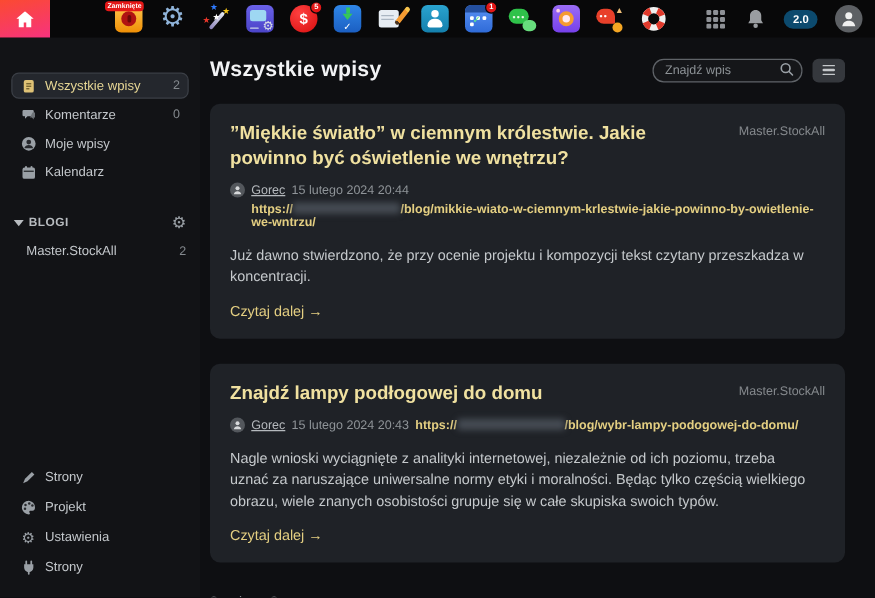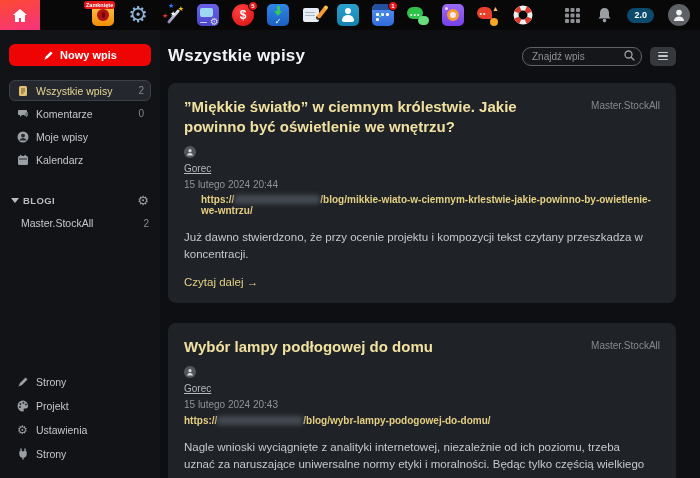--- a/index.html
+++ b/index.html
@@ -128,21 +128,21 @@
   .list-btn {
     width:26px; height:19px; background:#35383d; border:none; border-radius:5px;
     display:flex; flex-direction:column; align-items:center; justify-content:center; gap:2px; cursor:pointer;
   }
   .list-btn span { width:10px; height:1.5px; background:#c5c8cb; border-radius:1px; }
 
   .card { background:#1f2227; border-radius:8px; padding:14px 16px 15px; margin-top:17px; }
   .card-head { display:flex; align-items:flex-start; }
   .post-title { font-size:15px; font-weight:bold; color:#f0e1a0; line-height:1.3; max-width:76%; cursor:pointer; }
   .blog-tag { margin-left:auto; font-size:10px; color:#85898d; white-space:nowrap; padding-top:3px; }
-  .meta-row { display:flex; align-items:flex-start; gap:5px; margin-top:10px; font-size:10px; color:#8f9498; flex-wrap:nowrap; white-space:nowrap;flex-direction:column; }
+  .meta-row { display:flex; align-items:flex-end; gap:5px; margin-top:10px; font-size:10px; color:#8f9498; flex-wrap:nowrap; white-space:nowrap; }
   .mini-avatar { width:12px; height:12px; border-radius:50%; background:#53575c; display:flex; align-items:center; justify-content:center; flex:0 0 12px; }
   .author-link { color:#b5b9bd; text-decoration:underline; cursor:pointer; }
   .post-url { font-size:10px; color:#e4cf82; font-weight:bold; cursor:pointer; }
   .url-row { margin:4px 0 0 17px; }
   .redacted { display:inline-block; width:86px; height:9px; background:#454b53; border-radius:2px; filter:blur(2.5px); vertical-align:-1px; }
   .excerpt { margin-top:13px; font-size:11.5px; color:#c5c9cc; line-height:1.5; max-width:98%; }
   .read-more { margin-top:12px; font-size:11.5px; color:#e4cf82; cursor:pointer; }
   .result-count { margin-top:26px; font-size:11px; color:#878c91; }
 </style>
 </head>
@@ -253,26 +253,20 @@
         <circle cx="7" cy="4.6" r="2.8" fill="#f0f0f0"></circle>
           <path d="M1.8 13c.5-3 2.7-4.4 5.2-4.4S11.7 10 12.2 13H1.8z" fill="#f0f0f0"></path>
       </svg>
     </div>
   </div>
 </div>
 
 <div class="shell">
 
   <div class="sidebar">
-    <button class="new-post-btn">
-      <svg width="11" height="11" viewBox="0 0 12 12">
-          <path d="M1.5 10.5L3 7l5.5-5.5 2 2L5 9l-3.5 1.5z" fill="#ffffff"></path>
-        </svg>
-      <span>Nowy wpis</span>
-    </button>
 
     <div class="nav">
       <div class="nav-item selected">
         <span class="nav-ic">
           <svg width="12" height="12" viewBox="0 0 12 12">
               <rect x="2" y="1" width="8" height="10" rx="1.5" fill="#dfc276"></rect>
               <rect x="4" y="3.5" width="4" height="1" fill="#6b5a2a"></rect>
               <rect x="4" y="5.5" width="4" height="1" fill="#6b5a2a"></rect>
               <rect x="4" y="7.5" width="2.5" height="1" fill="#6b5a2a"></rect>
             </svg>
@@ -401,21 +395,21 @@
       </div>
       <div class="url-row post-url">
         <span>https://</span><span class="redacted"></span><span>/blog/mikkie-wiato-w-ciemnym-krlestwie-jakie-powinno-by-owietlenie-we-wntrzu/</span>
       </div>
       <div class="excerpt">Już dawno stwierdzono, że przy ocenie projektu i kompozycji tekst czytany przeszkadza w koncentracji.</div>
       <div class="read-more">Czytaj dalej →</div>
     </div>
 
     <div class="card" style="margin-top:20px">
       <div class="card-head">
-        <div class="post-title">Wybór lampy podłogowej do domu</div>
+        <div class="post-title">Znajdź lampy podłogowej do domu</div>
         <div class="blog-tag">Master.StockAll</div>
       </div>
       <div class="meta-row">
         <span class="mini-avatar">
           <svg width="8" height="8" viewBox="0 0 14 14">
               <circle cx="7" cy="4.6" r="2.8" fill="#d7d9db"></circle>
               <path d="M1.8 13c.5-3 2.7-4.4 5.2-4.4S11.7 10 12.2 13H1.8z" fill="#d7d9db"></path>
             </svg>
         </span>
         <span class="author-link">Gorec</span>

